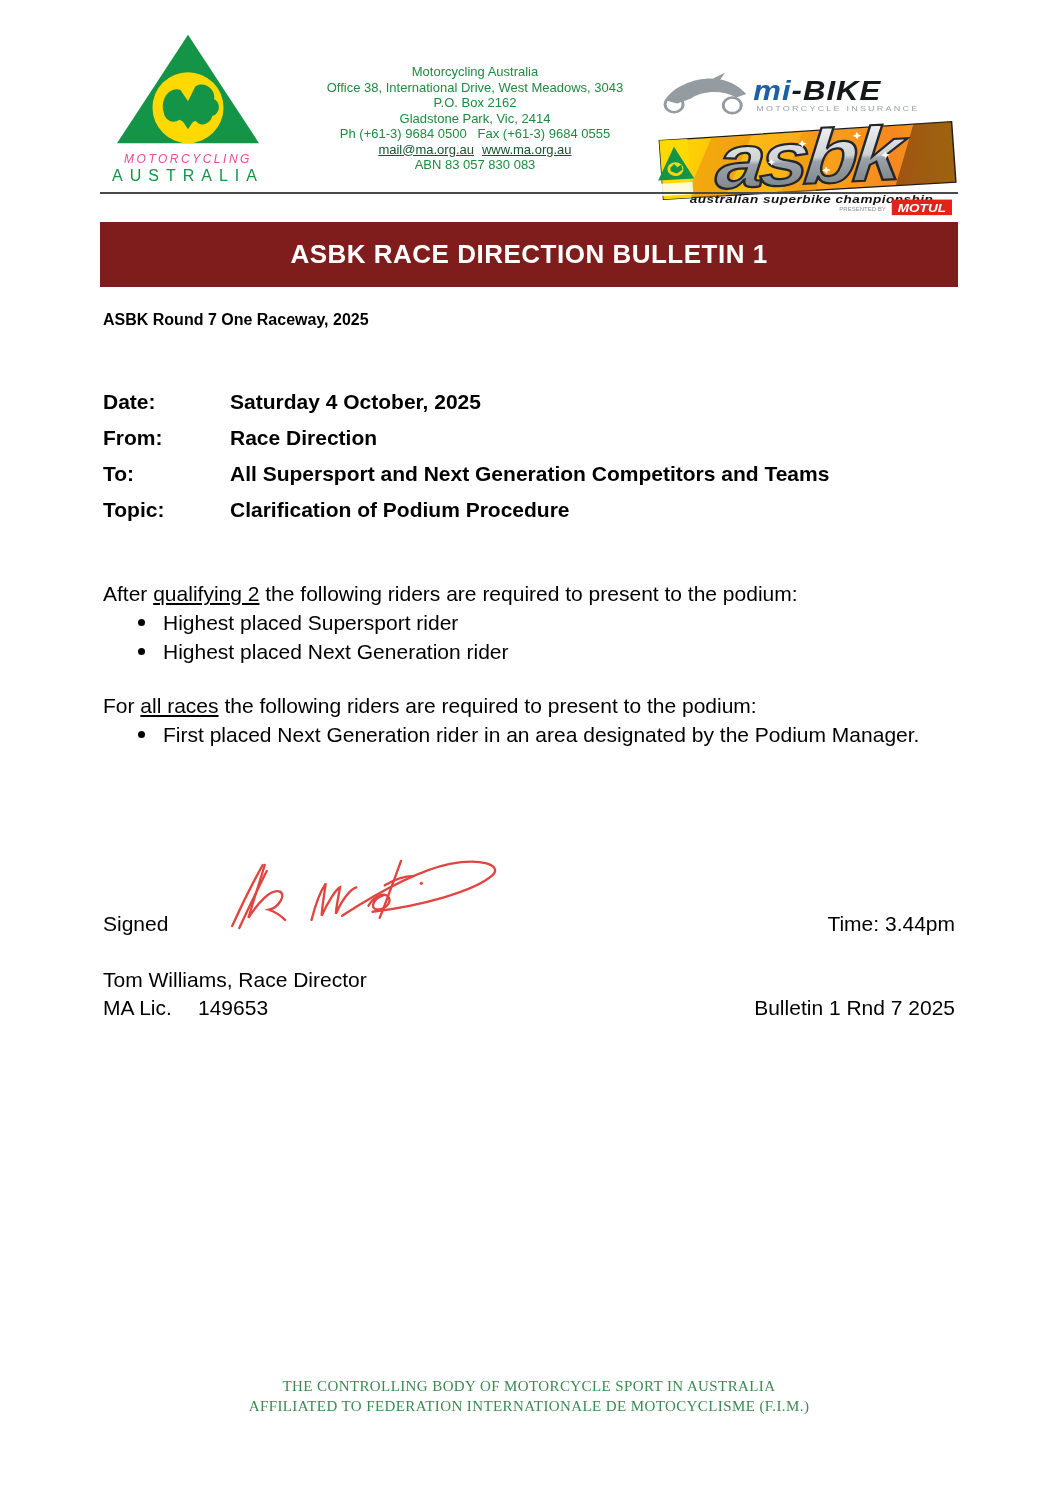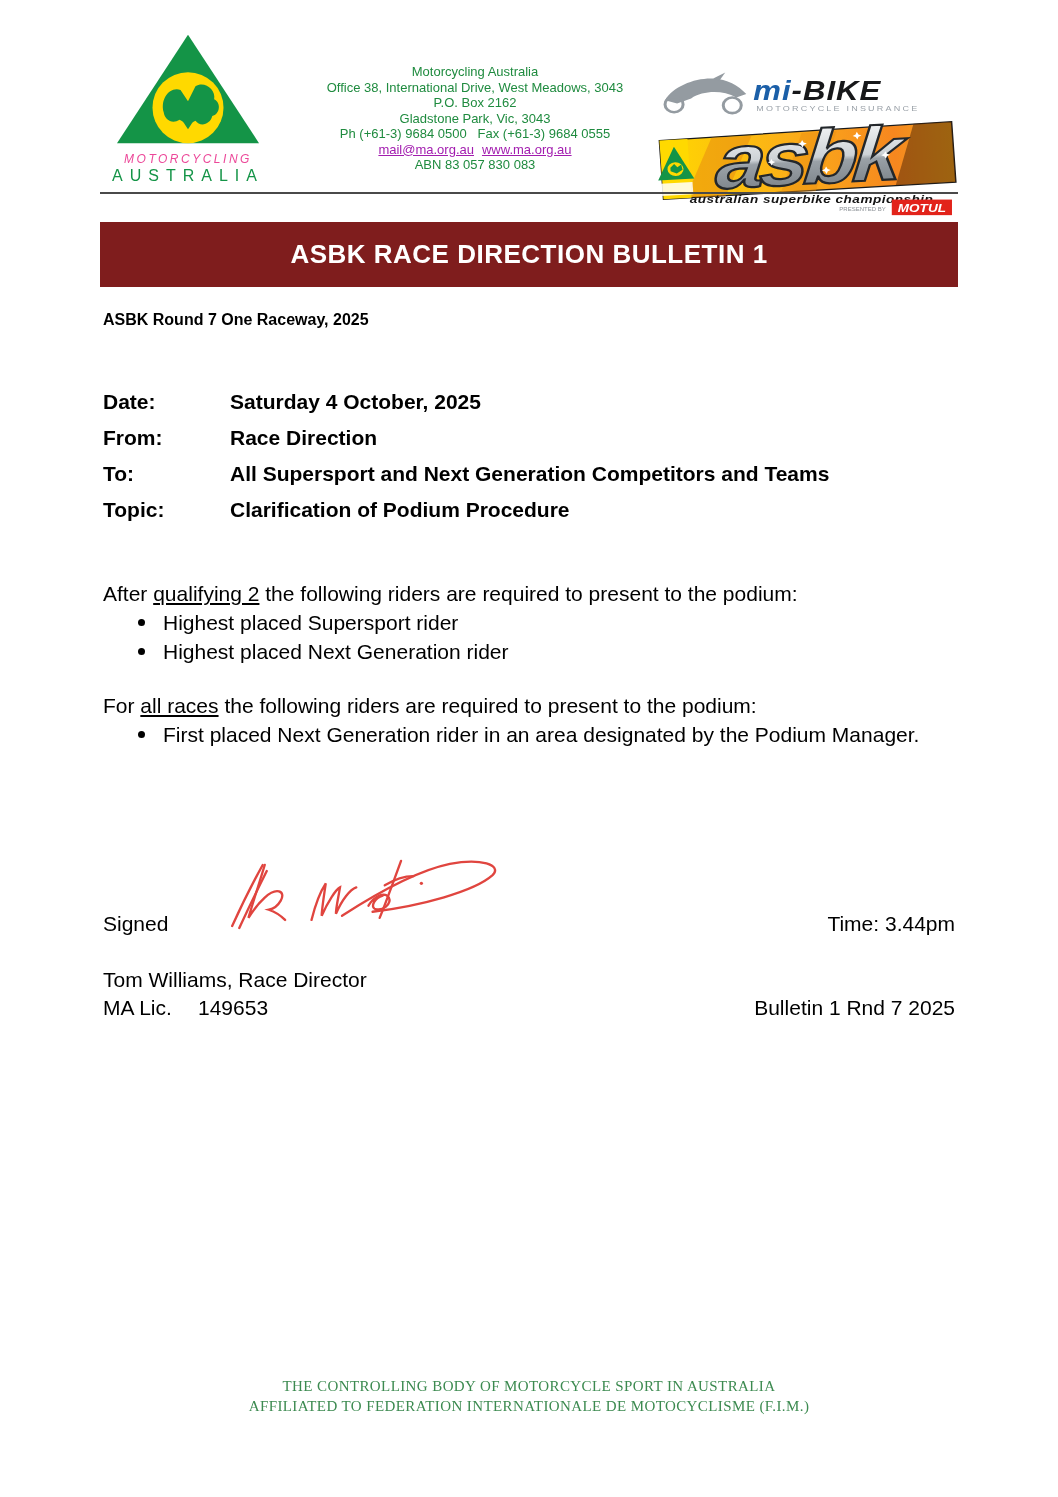--- a/index.html
+++ b/index.html
@@ -12,21 +12,21 @@
     overflow:hidden;
   }
   
   .ma-logo{position:absolute;left:110px;top:32px;width:156px;text-align:center;}
   .ma-logo .brand1{color:#ec4899;font-size:12px;letter-spacing:2.5px;font-weight:500;margin-top:2px;font-style:italic;}
   .ma-logo .brand2{color:#149447;font-size:16px;letter-spacing:7px;font-weight:500;margin-top:1px;}
   .address{
     position:absolute;left:318px;top:64px;width:314px;
     text-align:center;color:#1f8b3f;font-size:13px;line-height:15.5px;
   }
-  .address a{color:#a21caf;text-decoration:underline;}
+  .address a{color:#14532d;text-decoration:underline;}
   .address .email{margin-right:8px;}
   .asbk-logo{position:absolute;left:653px;top:33px;width:306px;height:147px;margin-top:36px;}
   .header-rule{position:absolute;left:100px;top:192px;width:858px;height:2px;background:#4a4a4a;}
   
   .banner{
     position:absolute;left:100px;top:222px;width:858px;height:65px;
     background:#7f1d1d;color:#fff;display:flex;align-items:center;justify-content:center;
     font-size:26px;font-weight:bold;letter-spacing:.5px;
   }
   
@@ -74,21 +74,21 @@
       <path d="M74,95 L80,104 L86,95 Z" fill="#149447"></path>
     </svg>
     <div class="brand1">MOTORCYCLING</div>
     <div class="brand2">AUSTRALIA</div>
   </div>
 
   <div class="address">
     <div>Motorcycling Australia</div>
     <div>Office 38, International Drive, West Meadows, 3043</div>
     <div>P.O. Box 2162</div>
-    <div>Gladstone Park, Vic, 3043</div>
+    <div>Gladstone Park, Vic, 2414</div>
     <div>Ph (+61-3) 9684 0500&nbsp;&nbsp; Fax (+61-3) 9684 0555</div>
     <div>
       <a href="#" class="email">mail@ma.org.au</a><a href="#">www.ma.org.au</a>
     </div>
     <div>ABN 83 057 830 083</div>
   </div>
 
   <div class="asbk-logo">
     <svg width="306" height="147" viewBox="0 0 305 170" preserveAspectRatio="none">
       <defs>

